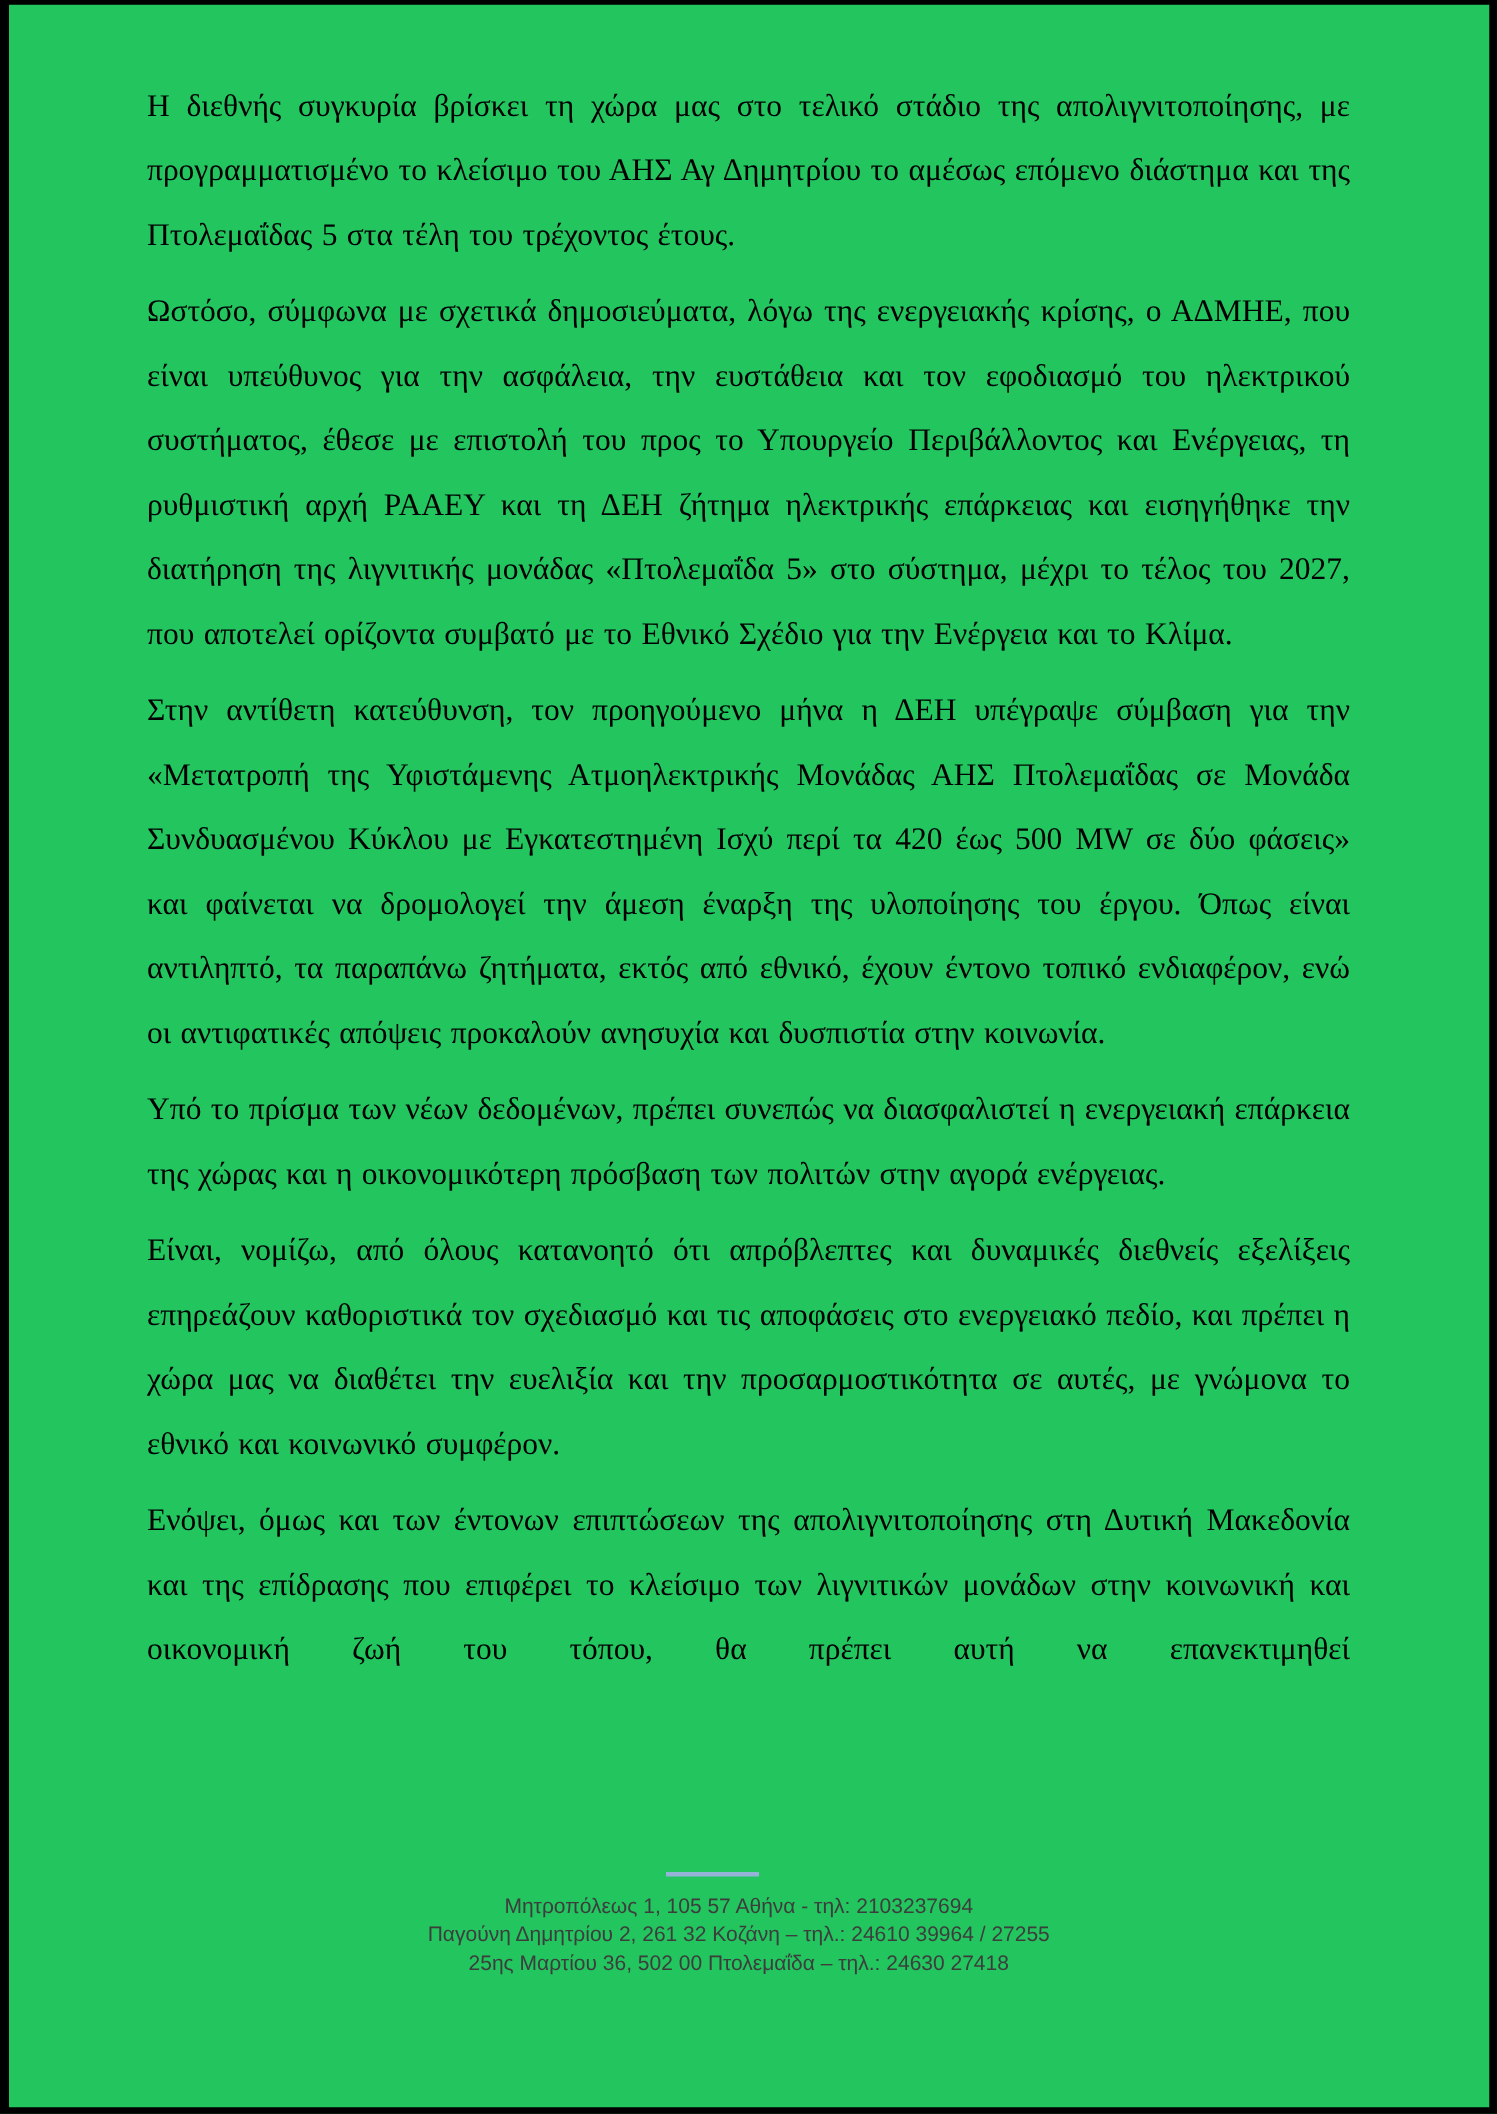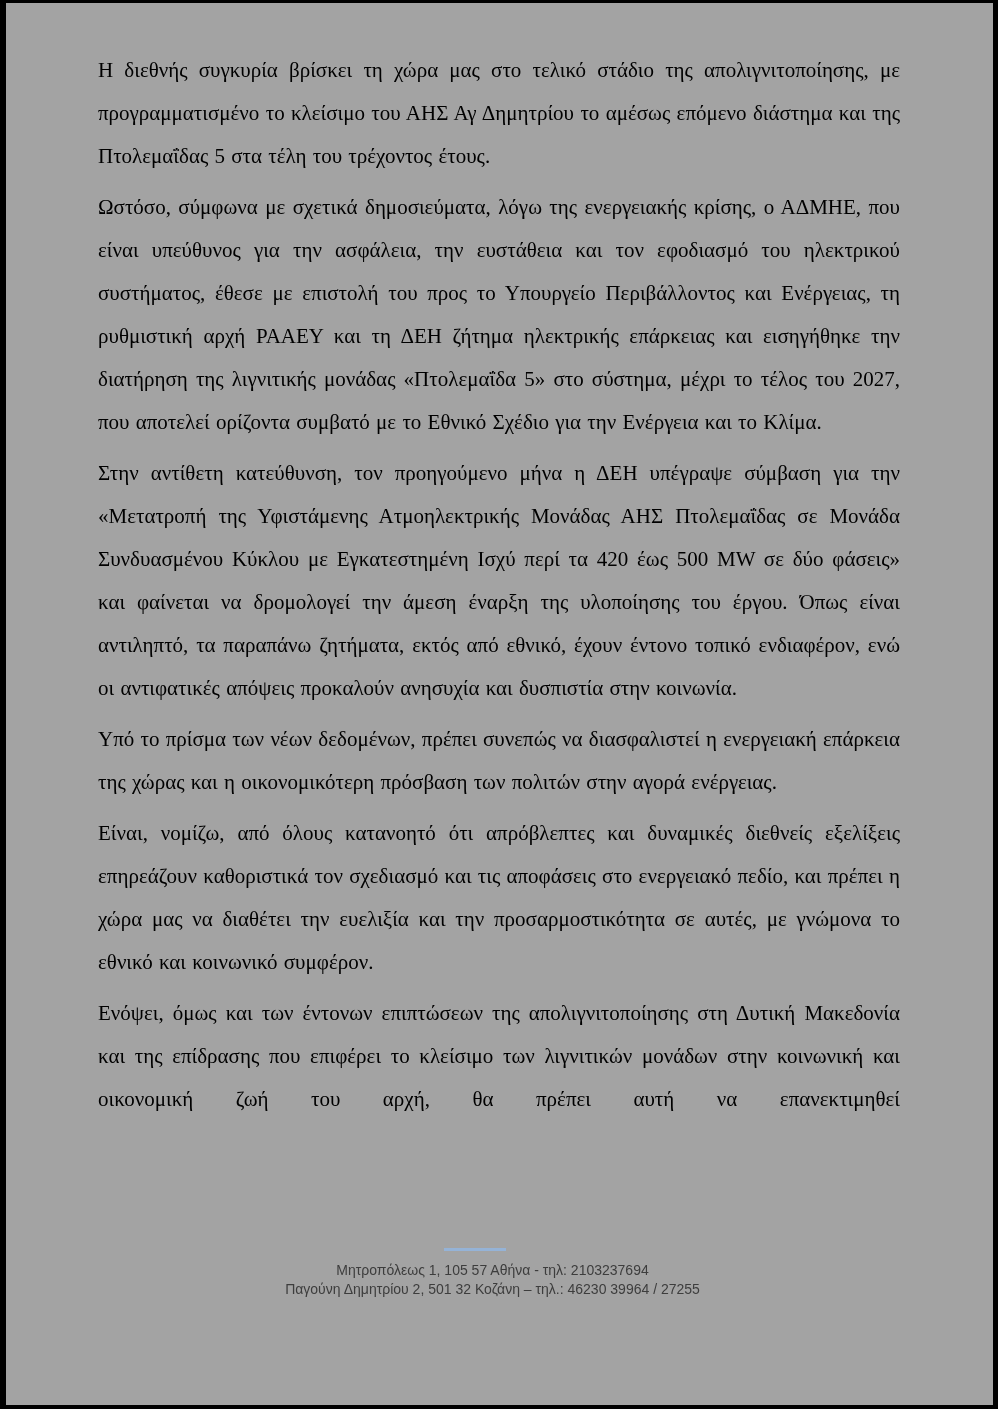--- a/index.html
+++ b/index.html
@@ -15,21 +15,21 @@
     background: #000;
     border-style: solid;
     border-color: #000;
     border-width: 3px 5px 4px 6px;
     overflow: hidden;
   }
   .page {
     position: relative;
     width: 100%;
     height: 100%;
-    background: #a3a3a3;
+    background: #22c55e;
     overflow: hidden;
   }
   .content {
     position: absolute;
     top: 0;
     left: 0;
     right: 0;
     padding: 46px 93px 0 92px;
   }
   .content p {
@@ -70,23 +70,24 @@
 
 <div class="frame">
   <div class="page">
 
     <div class="content">
       <p>Η διεθνής συγκυρία βρίσκει τη χώρα μας στο τελικό στάδιο της απολιγνιτοποίησης, με προγραμματισμένο το κλείσιμο του ΑΗΣ Αγ Δημητρίου το αμέσως επόμενο διάστημα και της Πτολεμαΐδας 5 στα τέλη του τρέχοντος έτους.</p>
       <p>Ωστόσο, σύμφωνα με σχετικά δημοσιεύματα, λόγω της ενεργειακής κρίσης, ο ΑΔΜΗΕ, που είναι υπεύθυνος για την ασφάλεια, την ευστάθεια και τον εφοδιασμό του ηλεκτρικού συστήματος, έθεσε με επιστολή του προς το Υπουργείο Περιβάλλοντος και Ενέργειας, τη ρυθμιστική αρχή ΡΑΑΕΥ και τη ΔΕΗ ζήτημα ηλεκτρικής επάρκειας και εισηγήθηκε την διατήρηση της λιγνιτικής μονάδας «Πτολεμαΐδα 5» στο σύστημα, μέχρι το τέλος του 2027, που αποτελεί ορίζοντα συμβατό με το Εθνικό Σχέδιο για την Ενέργεια και το Κλίμα.</p>
       <p>Στην αντίθετη κατεύθυνση, τον προηγούμενο μήνα η ΔΕΗ υπέγραψε σύμβαση για την «Μετατροπή της Υφιστάμενης Ατμοηλεκτρικής Μονάδας ΑΗΣ Πτολεμαΐδας σε Μονάδα Συνδυασμένου Κύκλου με Εγκατεστημένη Ισχύ περί τα 420 έως 500 MW σε δύο φάσεις» και φαίνεται να δρομολογεί την άμεση έναρξη της υλοποίησης του έργου. Όπως είναι αντιληπτό, τα παραπάνω ζητήματα, εκτός από εθνικό, έχουν έντονο τοπικό ενδιαφέρον, ενώ οι αντιφατικές απόψεις προκαλούν ανησυχία και δυσπιστία στην κοινωνία.</p>
       <p>Υπό το πρίσμα των νέων δεδομένων, πρέπει συνεπώς να διασφαλιστεί  η ενεργειακή επάρκεια της χώρας και η οικονομικότερη πρόσβαση των πολιτών στην αγορά ενέργειας.</p>
       <p>Είναι, νομίζω, από όλους κατανοητό ότι απρόβλεπτες και δυναμικές διεθνείς εξελίξεις επηρεάζουν καθοριστικά τον σχεδιασμό και τις αποφάσεις στο ενεργειακό πεδίο, και πρέπει η χώρα μας να διαθέτει την ευελιξία και την προσαρμοστικότητα σε αυτές, με γνώμονα το εθνικό και κοινωνικό συμφέρον.</p>
-      <p class="cont">Ενόψει, όμως και των έντονων επιπτώσεων της απολιγνιτοποίησης στη Δυτική Μακεδονία και της επίδρασης που επιφέρει το κλείσιμο των λιγνιτικών μονάδων στην κοινωνική και οικονομική ζωή του αρχή, θα πρέπει αυτή να επανεκτιμηθεί</p>
+      <p class="cont">Ενόψει, όμως και των έντονων επιπτώσεων της απολιγνιτοποίησης στη Δυτική Μακεδονία και της επίδρασης που επιφέρει το κλείσιμο των λιγνιτικών μονάδων στην κοινωνική και οικονομική ζωή του τόπου, θα πρέπει αυτή να επανεκτιμηθεί</p>
     </div>
 
     <div class="footer">
       <div class="footer-divider" style="background: rgb(149, 179, 215);"></div>
       <div class="footer-line">Μητροπόλεως 1, 105 57 Αθήνα - τηλ: 2103237694</div>
-      <div class="footer-line">Παγούνη Δημητρίου 2, 501 32 Κοζάνη – τηλ.: 46230 39964 / 27255</div>
+      <div class="footer-line">Παγούνη Δημητρίου 2, 261 32 Κοζάνη – τηλ.: 24610 39964 / 27255</div>
+      <div class="footer-line">25ης Μαρτίου 36, 502 00 Πτολεμαΐδα – τηλ.: 24630 27418</div>
     </div>
 
   </div>
 </div>
 
 </body></html>

